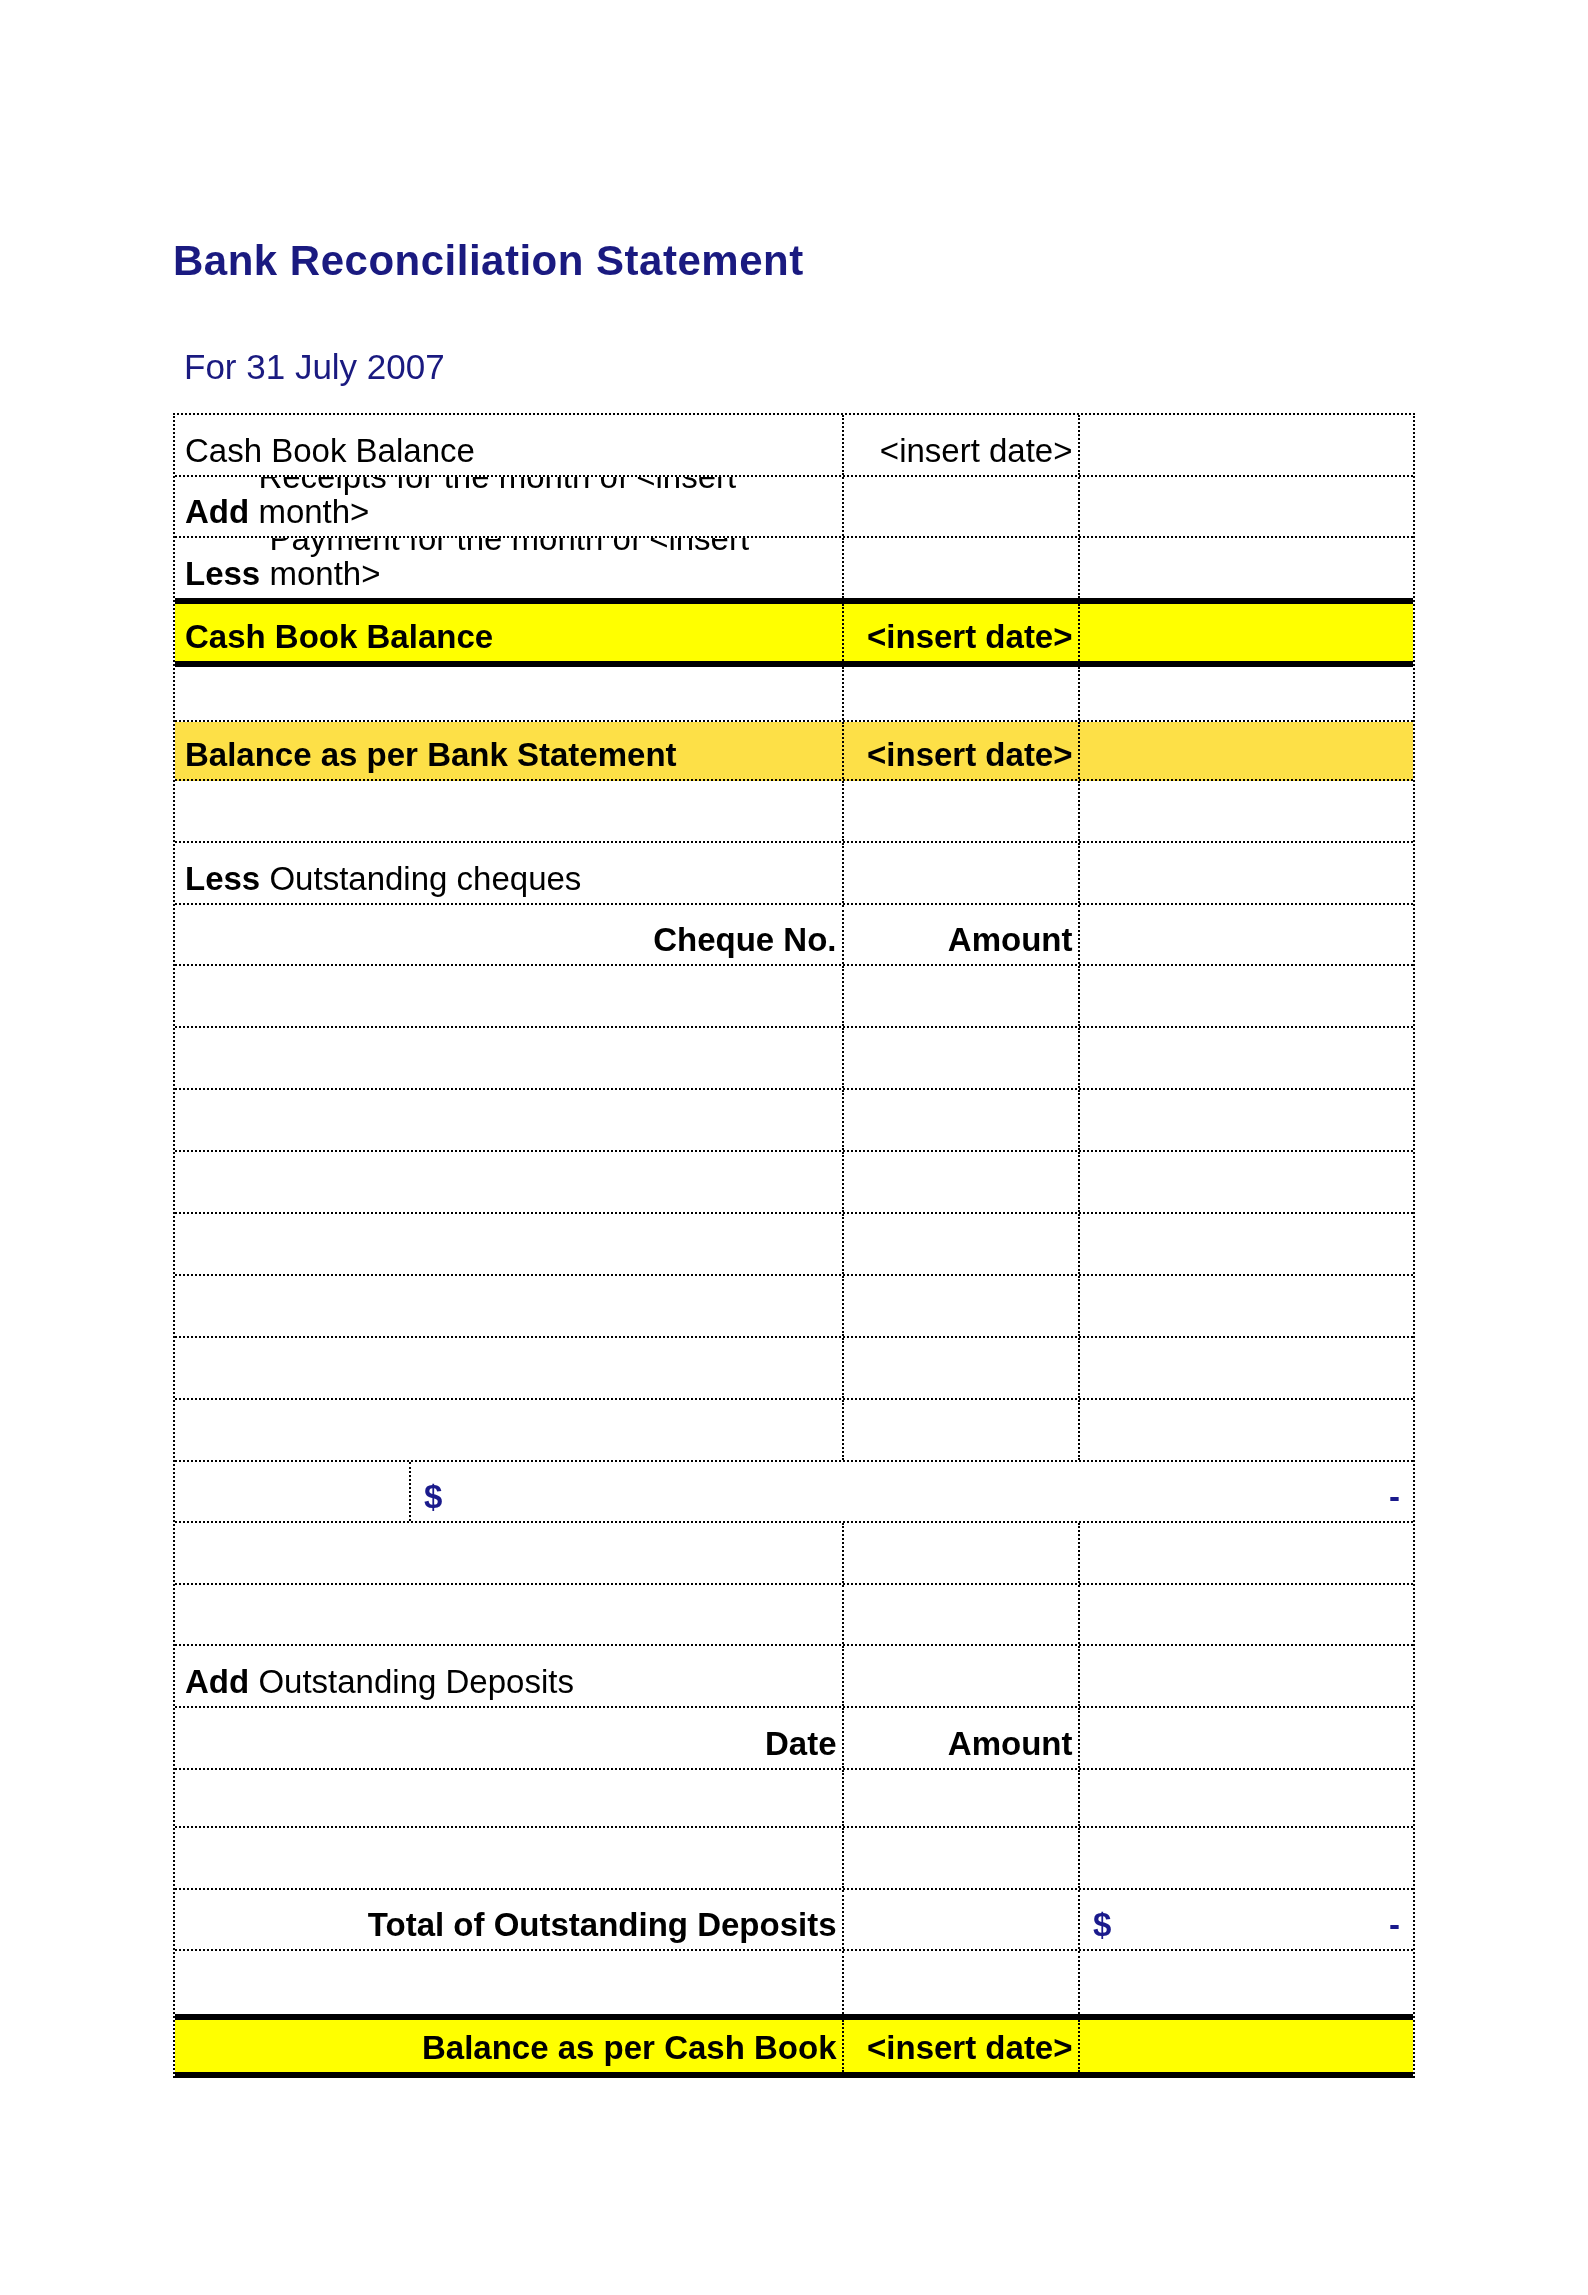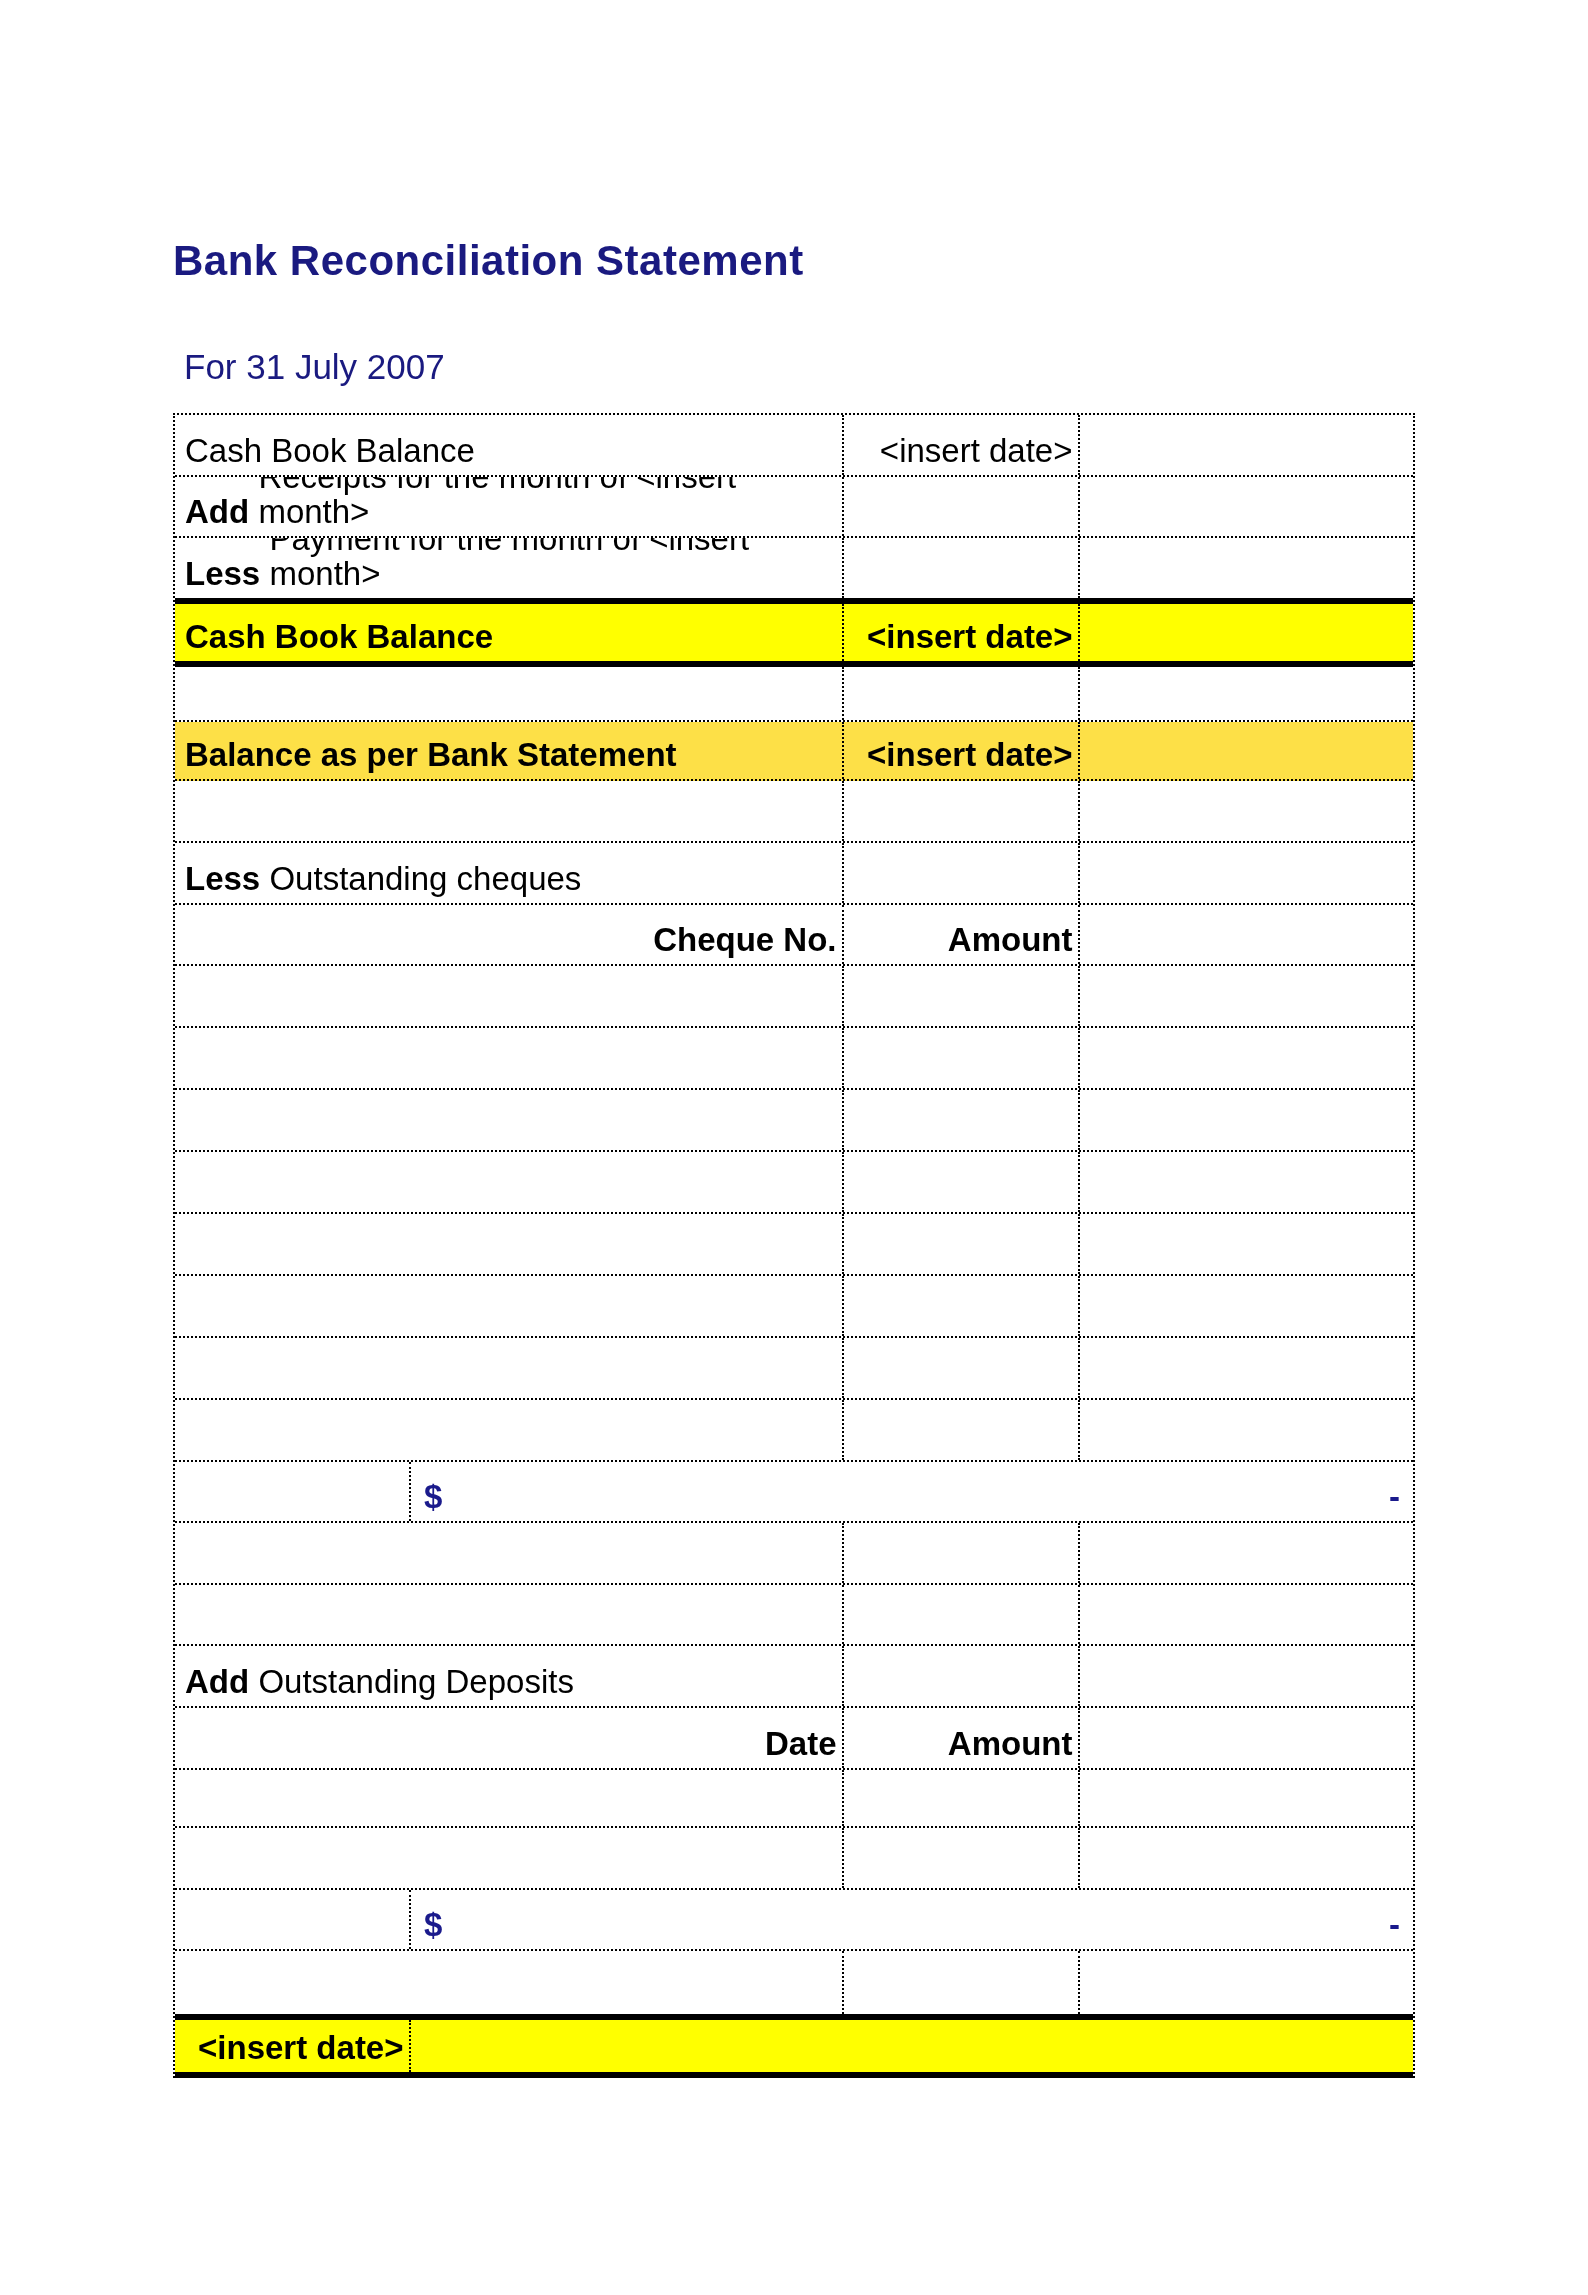--- a/index.html
+++ b/index.html
@@ -179,32 +179,34 @@
     <div class="cell c2"></div>
     <div class="cell c3"></div>
   </div>
   <div class="row">
     <div class="cell c1"></div>
     <div class="cell c2"></div>
     <div class="cell c3"></div>
   </div>
 
   <div class="row" style="height:61px;">
+    <div class="cell c1 right b">Total of Outstanding Deposits</div>
     <div class="cell c2"></div>
     <div class="cell c3 money">
       <span>$</span>
       <span>-</span>
     </div>
   </div>
 
   <div class="row nobb" style="height:63px;">
     <div class="cell c1"></div>
     <div class="cell c2"></div>
     <div class="cell c3"></div>
   </div>
 
   <div class="row yellow" style="height:64px;">
+    <div class="cell c1 right b">Balance as per Cash Book</div>
     <div class="cell c2 b">&lt;insert date&gt;</div>
     <div class="cell c3"></div>
   </div>
 
 </div>
 
 
 </body></html>

